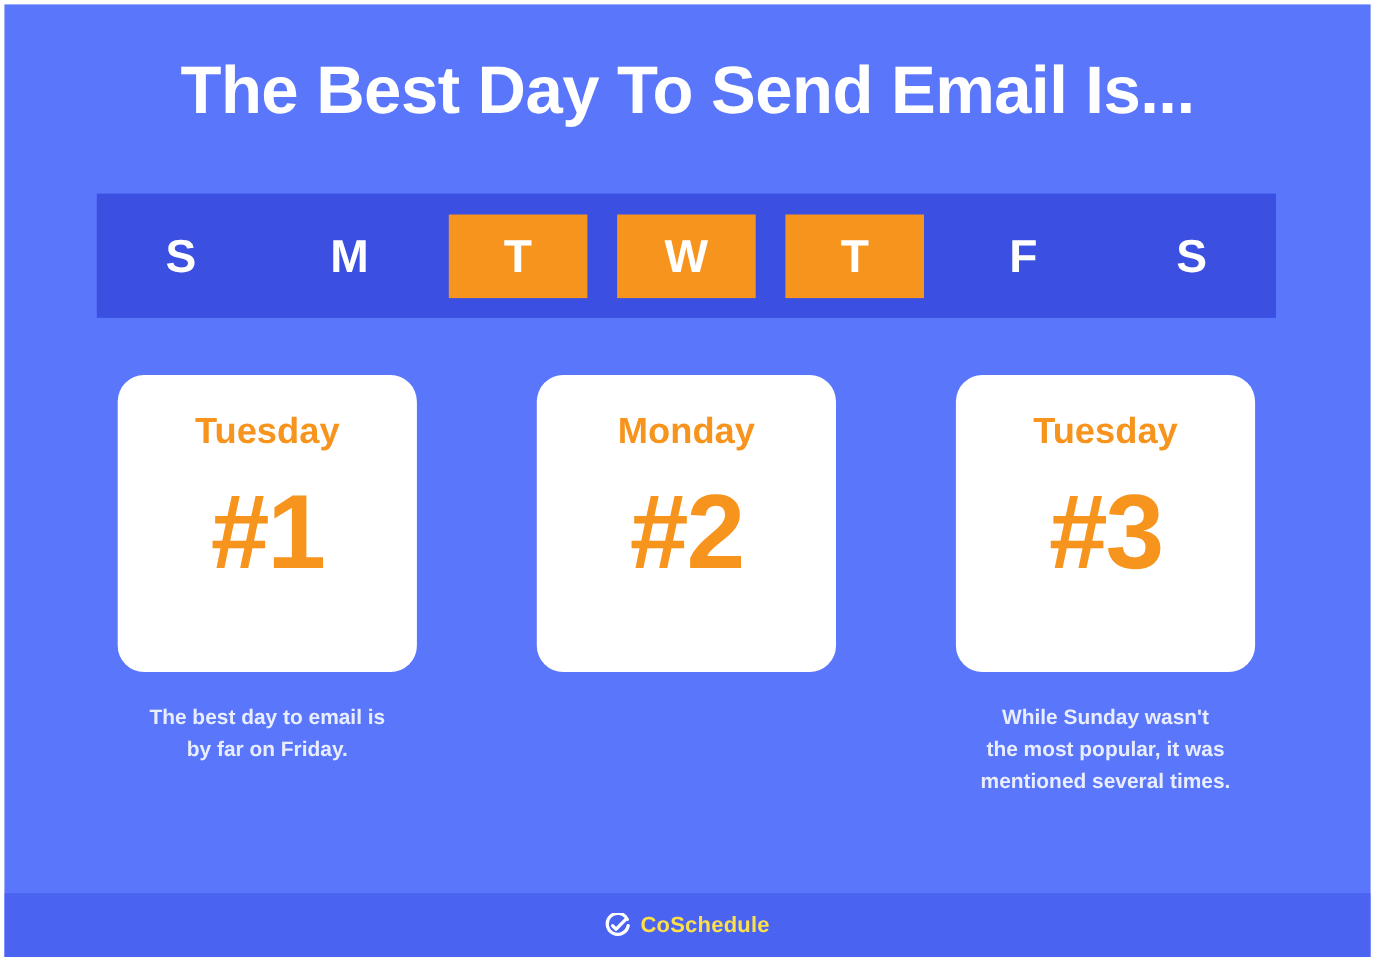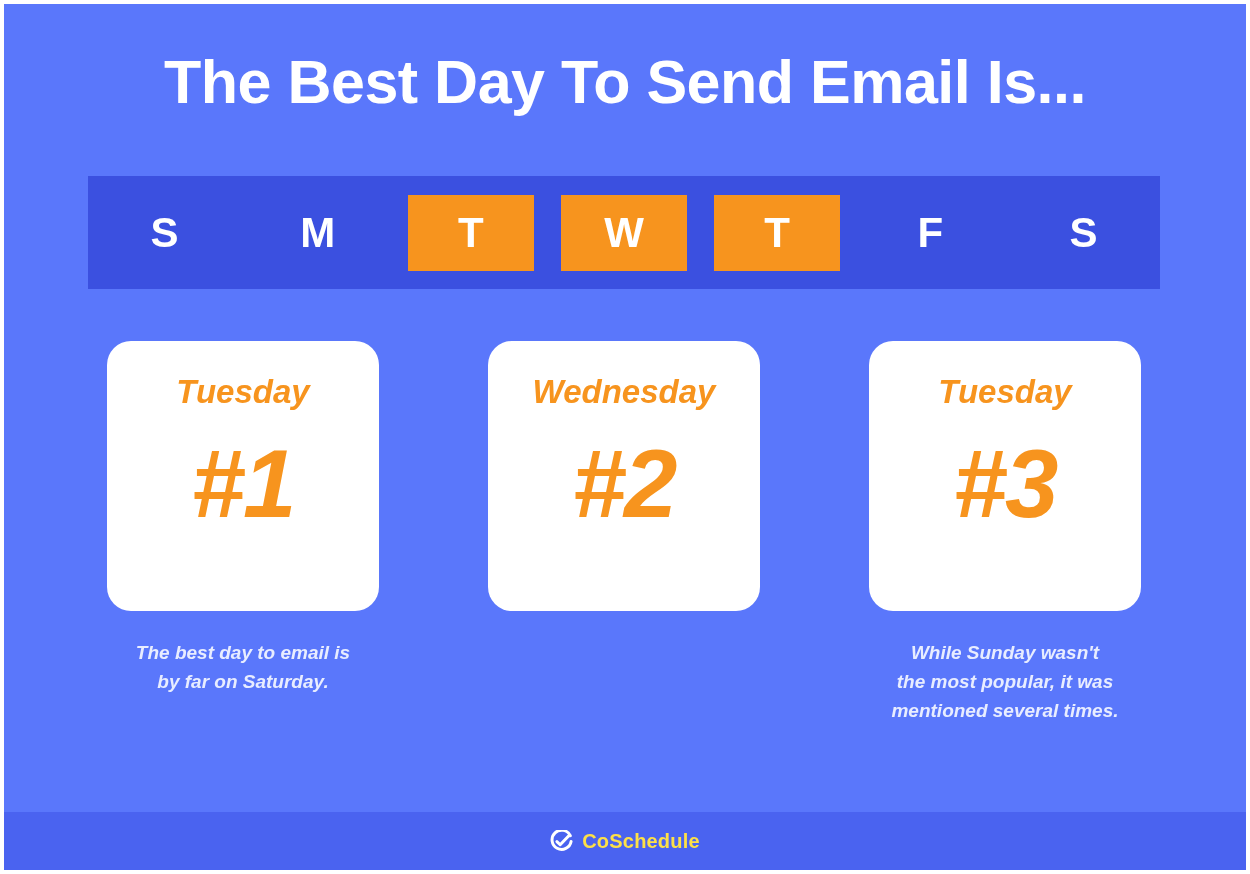--- a/index.html
+++ b/index.html
@@ -90,21 +90,20 @@
     top: 337px;
     width: 1072px;
     display: flex;
     justify-content: space-between;
   }
   .card-col {
     width: 310px;
     display: flex;
     flex-direction: column;
     align-items: center;
-    font-style: italic;
   }
   .card {
     width: 272px;
     height: 270px;
     background: #ffffff;
     border-radius: 24px;
     display: flex;
     flex-direction: column;
     align-items: center;
     justify-content: flex-start;
@@ -211,26 +210,26 @@
     </div>
 
     <div class="cards">
 
       <div class="card-col">
         <div class="card">
           <div class="card-day">Tuesday</div>
           <div class="card-rank">#1</div>
         </div>
         <div class="card-caption">The best day to email is
-by far on Saturday.</div>
+by far on Friday.</div>
       </div>
 
       <div class="card-col">
         <div class="card">
-          <div class="card-day">Wednesday</div>
+          <div class="card-day">Monday</div>
           <div class="card-rank">#2</div>
         </div>
       </div>
 
       <div class="card-col">
         <div class="card">
           <div class="card-day">Tuesday</div>
           <div class="card-rank">#3</div>
         </div>
         <div class="card-caption">While Sunday wasn't

